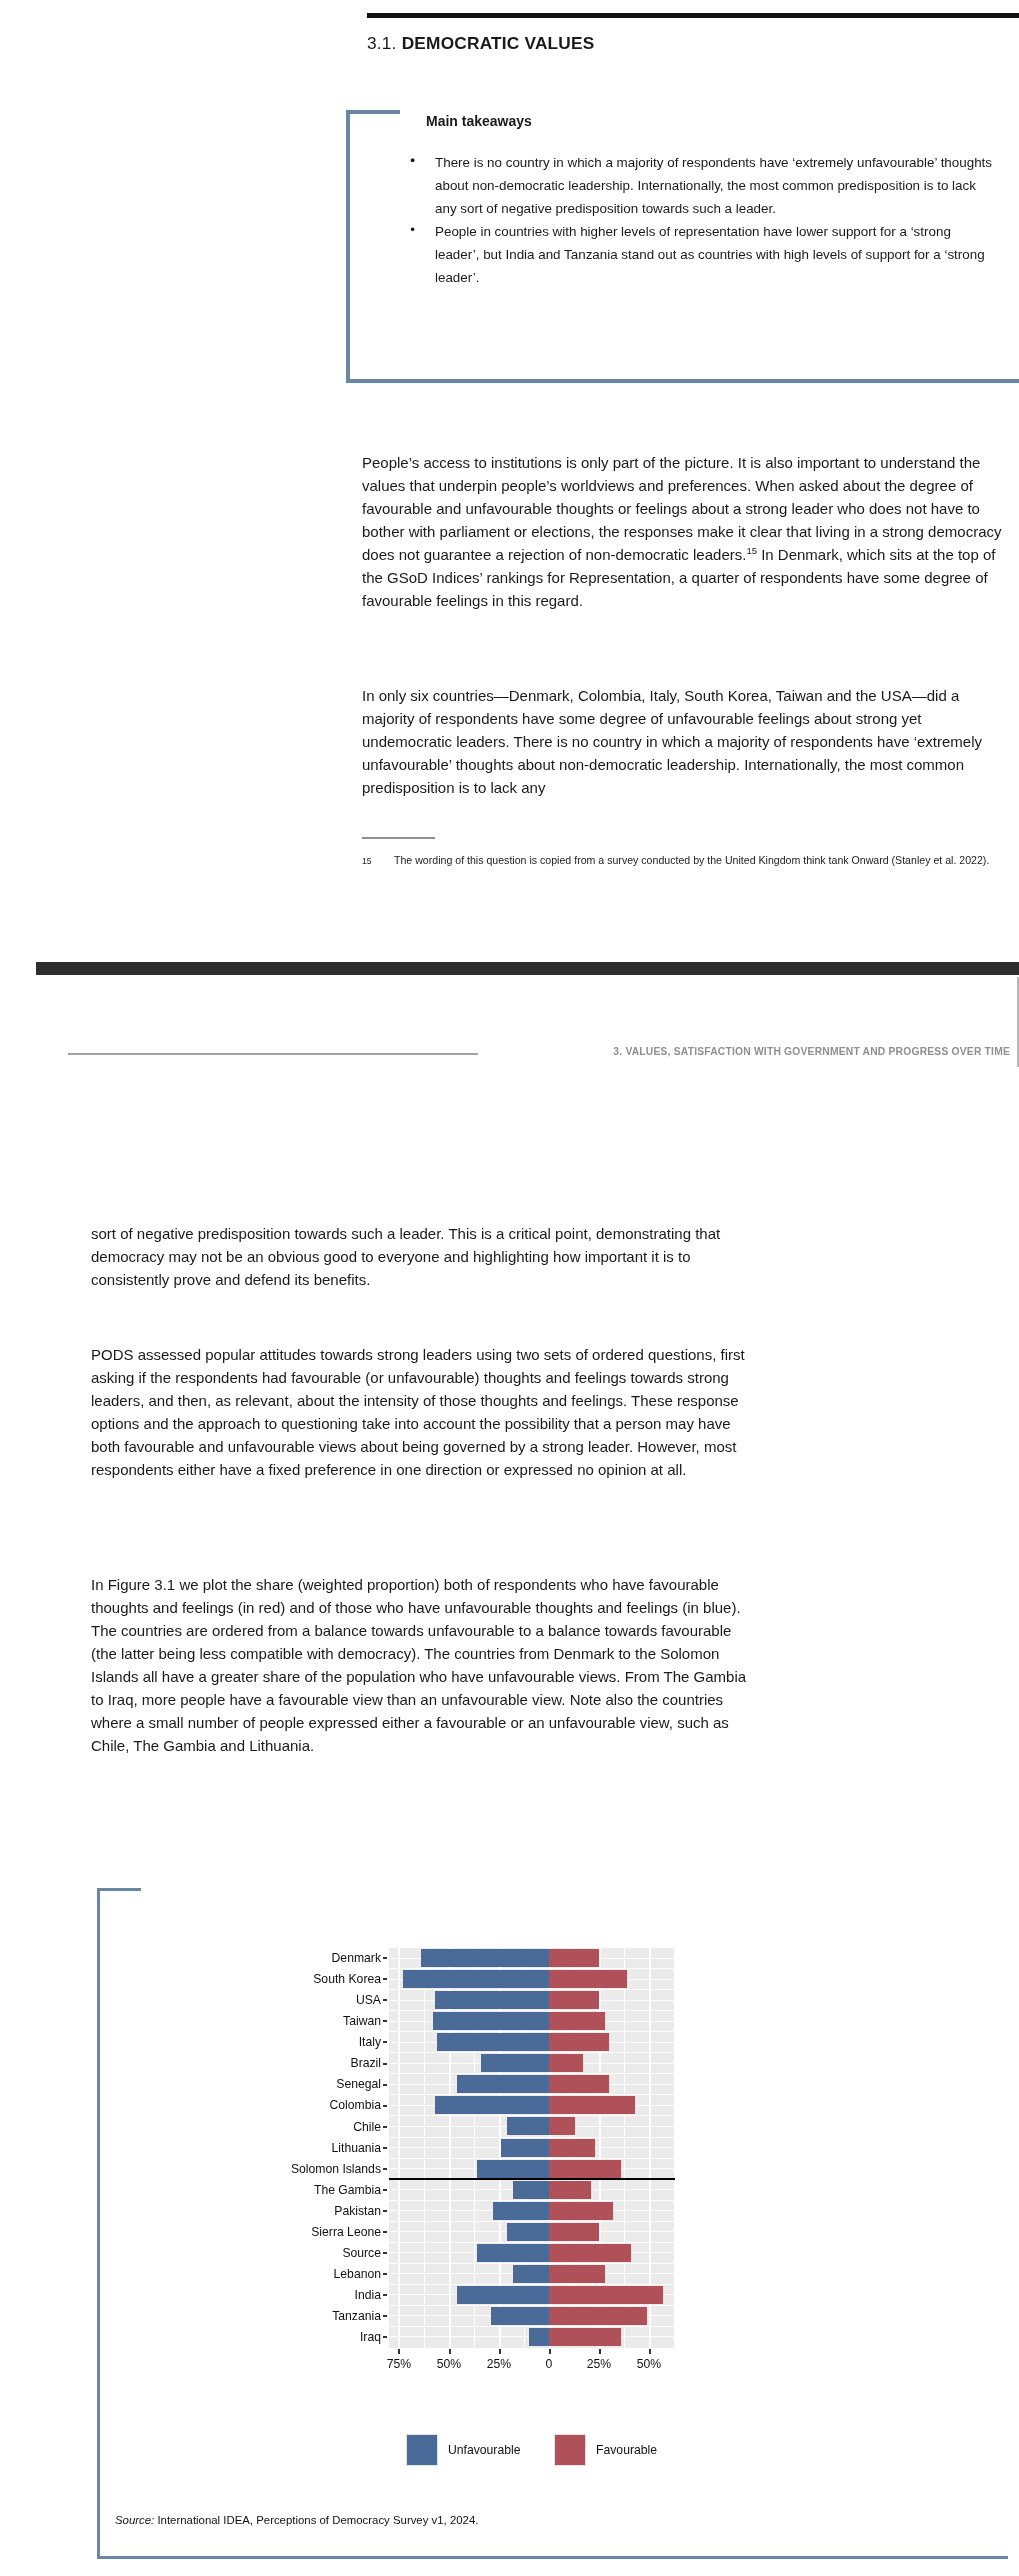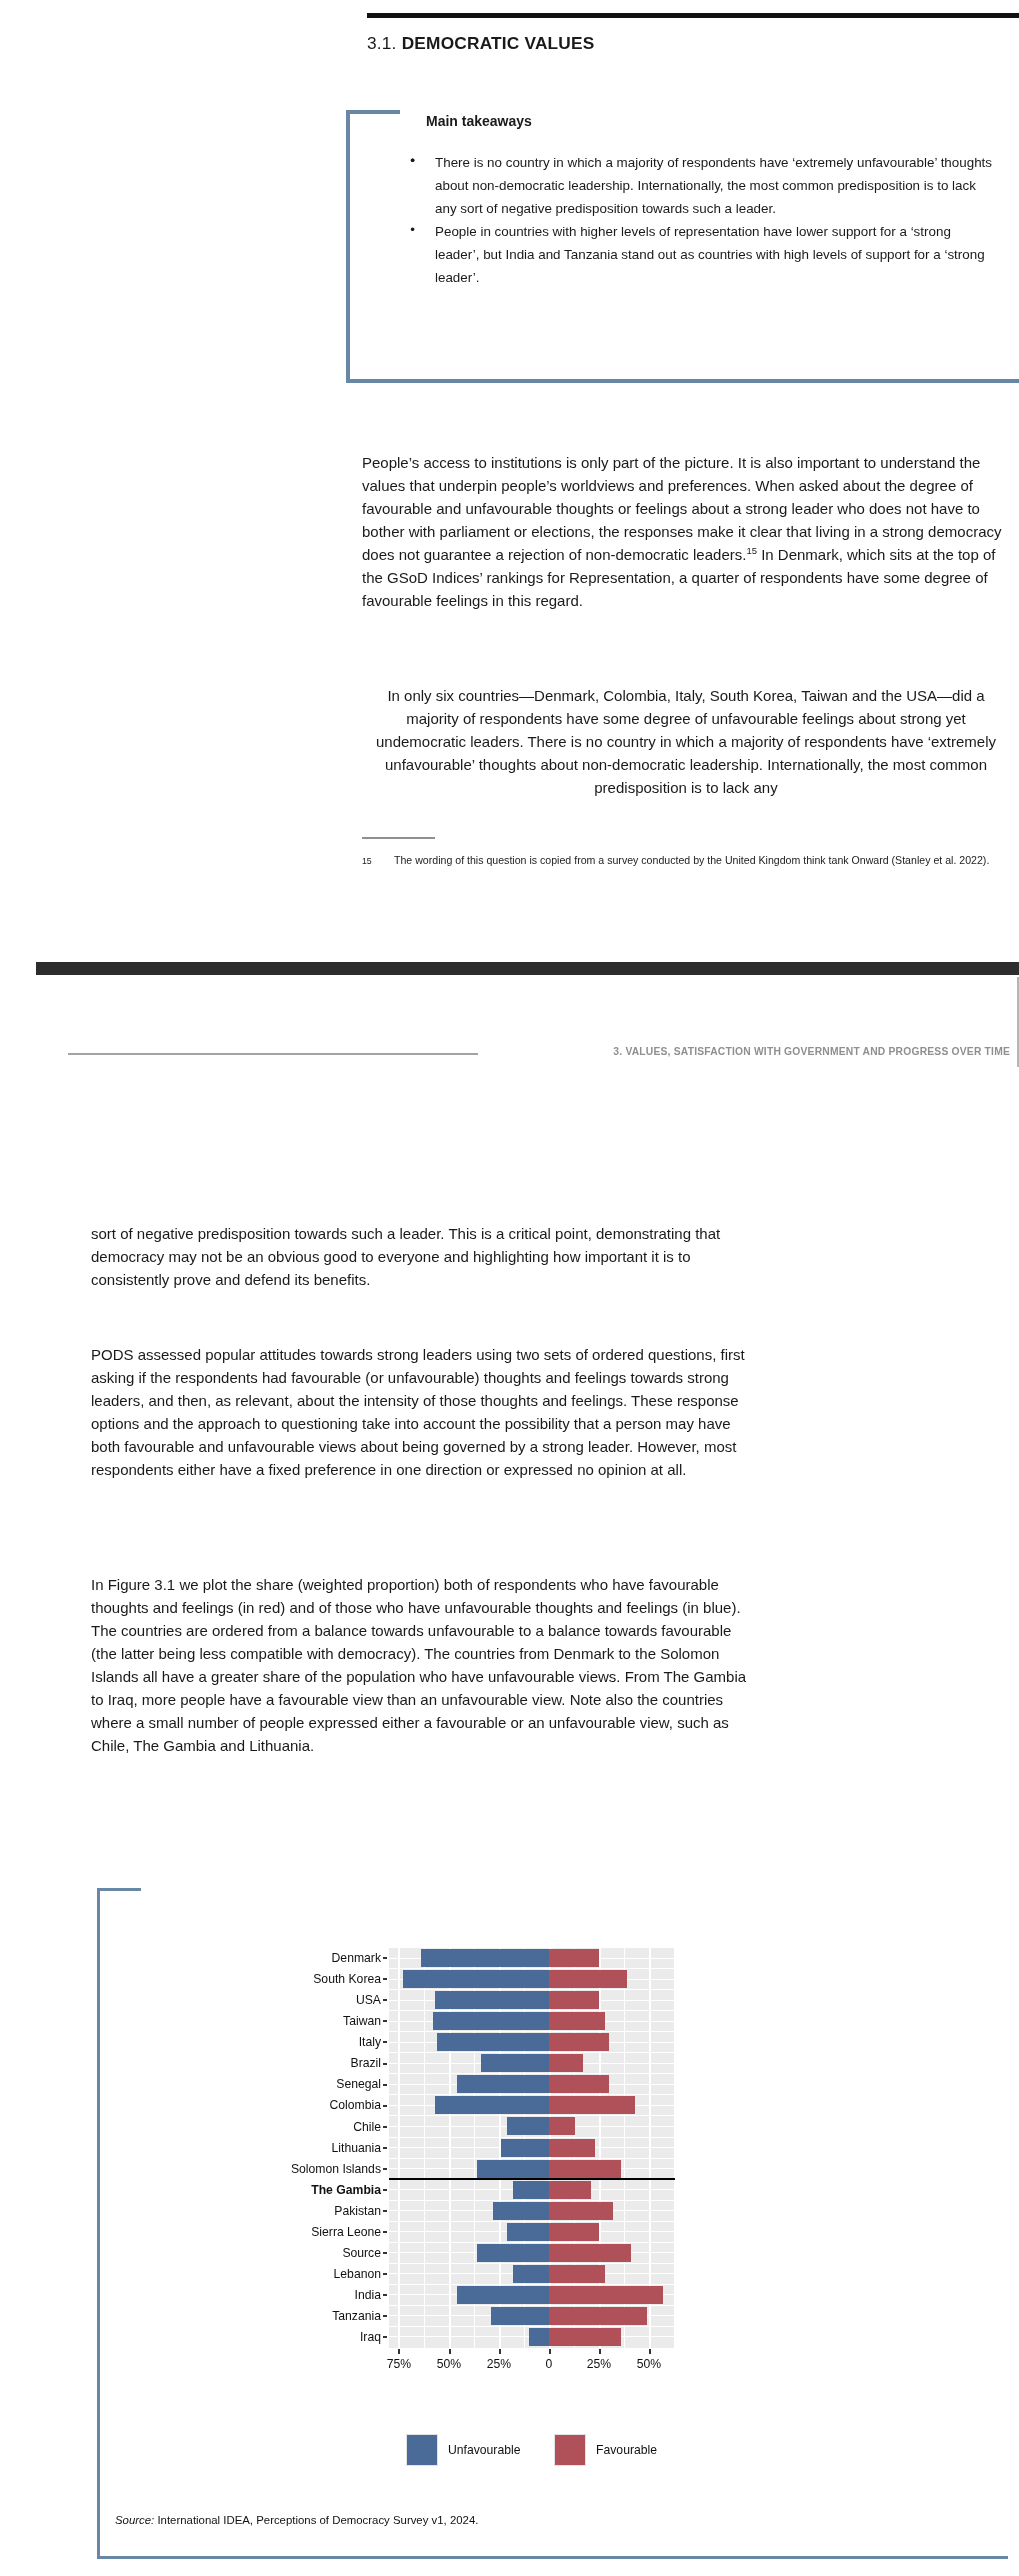--- a/index.html
+++ b/index.html
@@ -16,21 +16,21 @@
   #takeaways-box{left:310px;top:110px;width:697px;height:269px;
     border-left:4px solid #6887a5;border-bottom:4px solid #6887a5;}
   #takeaways-bracket{position:absolute;left:0;top:0;width:50px;height:4px;background:#6887a5;}
   #takeaways-title{position:absolute;left:76px;top:3.2px;font-size:14px;font-weight:700;}
   #takeaways-list{position:absolute;left:57px;top:41px;width:590px;font-size:13.4px;line-height:23px;}
   .bullet{position:relative;padding-left:28px;}
   .bullet .dot{position:absolute;left:3.2px;top:-1.6px;font-size:13.4px;}
 
   .bodytext{font-size:15px;line-height:23px;color:#1a1a1a;}
   #para1{left:326px;top:451px;width:648px;}
-  #para2{left:326px;top:684px;width:648px;text-align:center;}
+  #para2{left:326px;top:684px;width:648px;}
   sup.fnref{font-size:9.5px;vertical-align:super;line-height:0;}
 
   #fn-divider{left:326px;top:837px;width:73px;height:1.6px;background:#8f8f8f;}
   #footnote{left:326px;top:852px;width:640px;display:flex;font-size:10.6px;line-height:16.6px;color:#222;}
   #footnote .fn-marker{width:32px;flex:0 0 32px;font-size:8.7px;padding-top:0.8px;}
   #footnote .fn-text{flex:1;}
 
   #page-band{left:0;top:962px;width:1020px;height:12.6px;background:#2d2d2d;}
   #page-tab{left:981px;top:977px;width:39px;height:90px;background:#b5b5b5;}
   #page-tab .pagenum{position:absolute;bottom:6.3px;left:0;width:100%;text-align:center;
@@ -212,21 +212,21 @@
       <div class="bar abs" style="left: 465px; top: 2139px; width: 48px; height: 17.5px; background: rgb(74, 107, 152);"></div>
       <div class="bar abs" style="left: 513px; top: 2139px; width: 46px; height: 17.5px; background: rgb(176, 80, 89);"></div>
       <div class="country-label abs" style="left: 148px; top: 2140px;">Lithuania</div>
       <div class="y-tick abs" style="left: 347px; top: 2147px;"></div>
       <div class="bar abs" style="left: 441px; top: 2160px; width: 72px; height: 17.5px; background: rgb(74, 107, 152);"></div>
       <div class="bar abs" style="left: 513px; top: 2160px; width: 72px; height: 17.5px; background: rgb(176, 80, 89);"></div>
       <div class="country-label abs" style="left: 148px; top: 2161px;">Solomon Islands</div>
       <div class="y-tick abs" style="left: 347px; top: 2168px;"></div>
       <div class="bar abs" style="left: 477px; top: 2181px; width: 36px; height: 17.5px; background: rgb(74, 107, 152);"></div>
       <div class="bar abs" style="left: 513px; top: 2181px; width: 42px; height: 17.5px; background: rgb(176, 80, 89);"></div>
-      <div class="country-label abs" style="left: 148px; top: 2182px; font-weight: bold;">The Gambia</div>
+      <div class="country-label abs" style="left: 148px; top: 2182px;">The Gambia</div>
       <div class="y-tick abs" style="left: 347px; top: 2189px;"></div>
       <div class="bar abs" style="left: 457px; top: 2202px; width: 56px; height: 17.5px; background: rgb(74, 107, 152);"></div>
       <div class="bar abs" style="left: 513px; top: 2202px; width: 64px; height: 17.5px; background: rgb(176, 80, 89);"></div>
       <div class="country-label abs" style="left: 148px; top: 2203px;">Pakistan</div>
       <div class="y-tick abs" style="left: 347px; top: 2210px;"></div>
       <div class="bar abs" style="left: 471px; top: 2223px; width: 42px; height: 17.5px; background: rgb(74, 107, 152);"></div>
       <div class="bar abs" style="left: 513px; top: 2223px; width: 50px; height: 17.5px; background: rgb(176, 80, 89);"></div>
       <div class="country-label abs" style="left: 148px; top: 2224px;">Sierra Leone</div>
       <div class="y-tick abs" style="left: 347px; top: 2231px;"></div>
       <div class="bar abs" style="left: 441px; top: 2244px; width: 72px; height: 17.5px; background: rgb(74, 107, 152);"></div>

